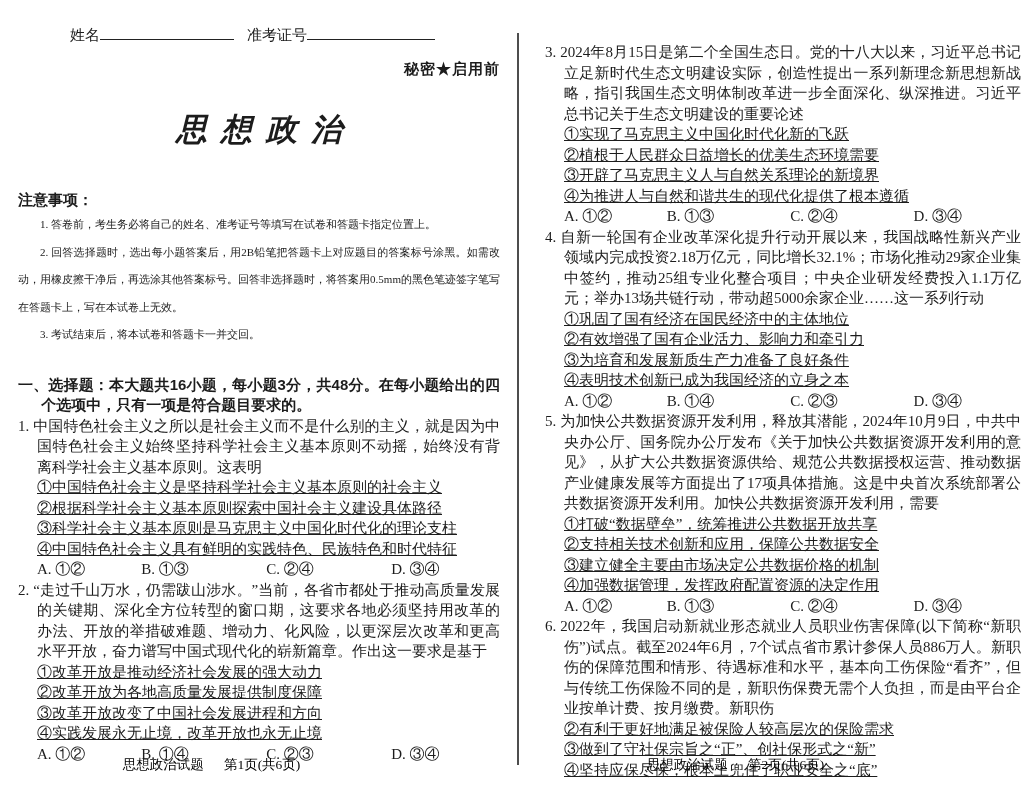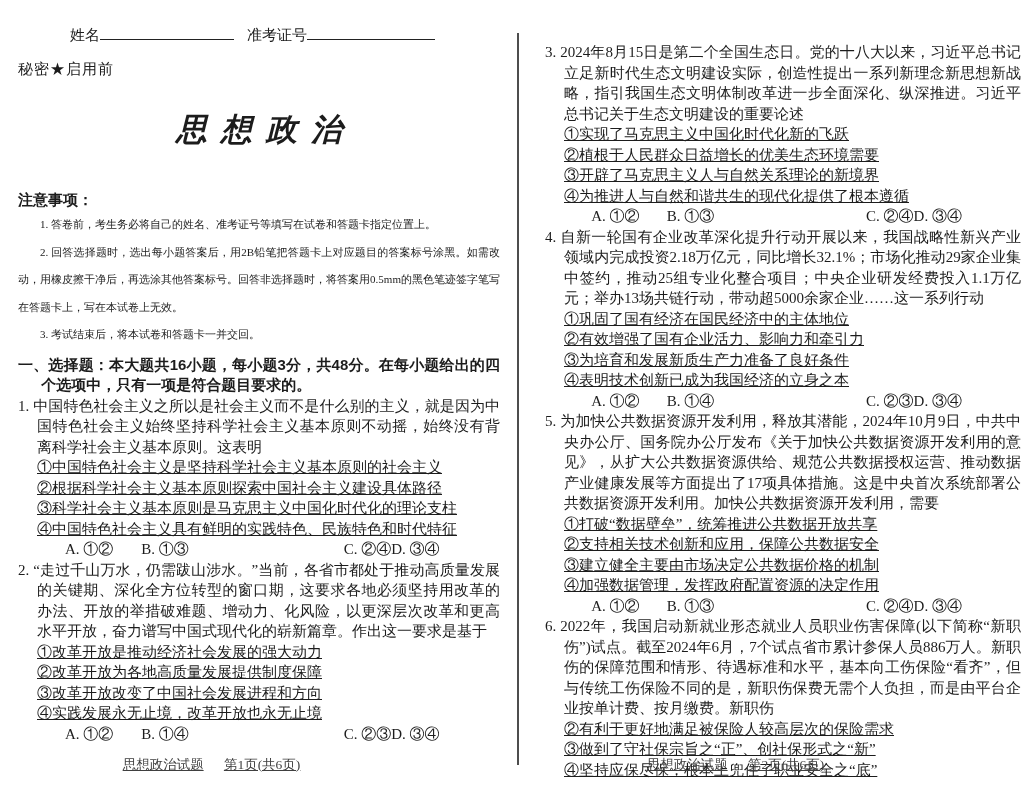--- a/index.html
+++ b/index.html
@@ -31,21 +31,21 @@
     display: inline-block; height: 13px;
     border-bottom: 1.4px solid #222;
     vertical-align: baseline;
   }
   .blank-name   { width: 134px; margin-right: 13px; }
   .blank-ticket { width: 128px; }
 
   .secrecy {
     margin-top: 15px;
     font-family: "Liberation Sans", sans-serif;
-    font-weight: normal; font-size: 15px; letter-spacing: 1px;
+    font-weight: bold; font-size: 15px; letter-spacing: 1px; text-align: right;
   }
 
   .paper-title {
     margin-top: 30px; height: 38px;
     text-align: center;
     font-size: 31px; font-weight: bold; font-style: italic;
     letter-spacing: 14px; text-indent: 14px;
   }
 
   .notes-heading {
@@ -53,44 +53,44 @@
     font-family: "Liberation Sans", sans-serif;
     font-weight: bold; font-size: 15px; line-height: 22px;
   }
   .notes p {
     margin: 0; text-indent: 2em;
     font-size: 11px; line-height: 27.5px;
     text-align: justify;
   }
 
   .section-heading {
-    margin-top: 6px;
+    margin-top: 26px;
     font-family: "Liberation Sans", sans-serif;
     font-weight: bold; font-size: 15px; line-height: 20.5px;
     padding-left: 1.55em; text-indent: -1.55em;
     text-align: justify;
   }
 
   .questions { font-size: 15px; line-height: 20.5px; }
   .q2-top { margin-top: 42px; }
 
   .question { padding-left: 19px; text-align: justify; }
   .q-stem { text-indent: -19px; }
   .q-num { padding-right: 4px; }
   .q-item { text-align: left; text-decoration: underline; }
   .q-choices { display: flex; text-align: left; }
   .q-choice { white-space: nowrap; }
-  .q-choice:nth-child(1) { flex: 0 0 22.5%; text-align: center; }
+  .q-choice:nth-child(1) { flex: 0 0 22.5%; }
   .q-choice:nth-child(2) { flex: 0 0 27%; }
-  .q-choice:nth-child(3) { flex: 0 0 27%; text-align: right; }
+  .q-choice:nth-child(3) { flex: 0 0 27%; }
   .q-choice:nth-child(4) { flex: 1; }
 
   .page-footer {
     position: absolute; top: 756px; left: 0; right: 95px;
-    text-align: center; font-size: 13.5px; color: #404040; text-decoration: underline;
+    text-align: center; font-size: 13.5px; color: #000000;
   }
   .footer-gap { display: inline-block; width: 1.5em; }
 </style>
 </head>
 <body>
 
 <div class="sheet">
 
   <div class="page-divider"></div>
 

